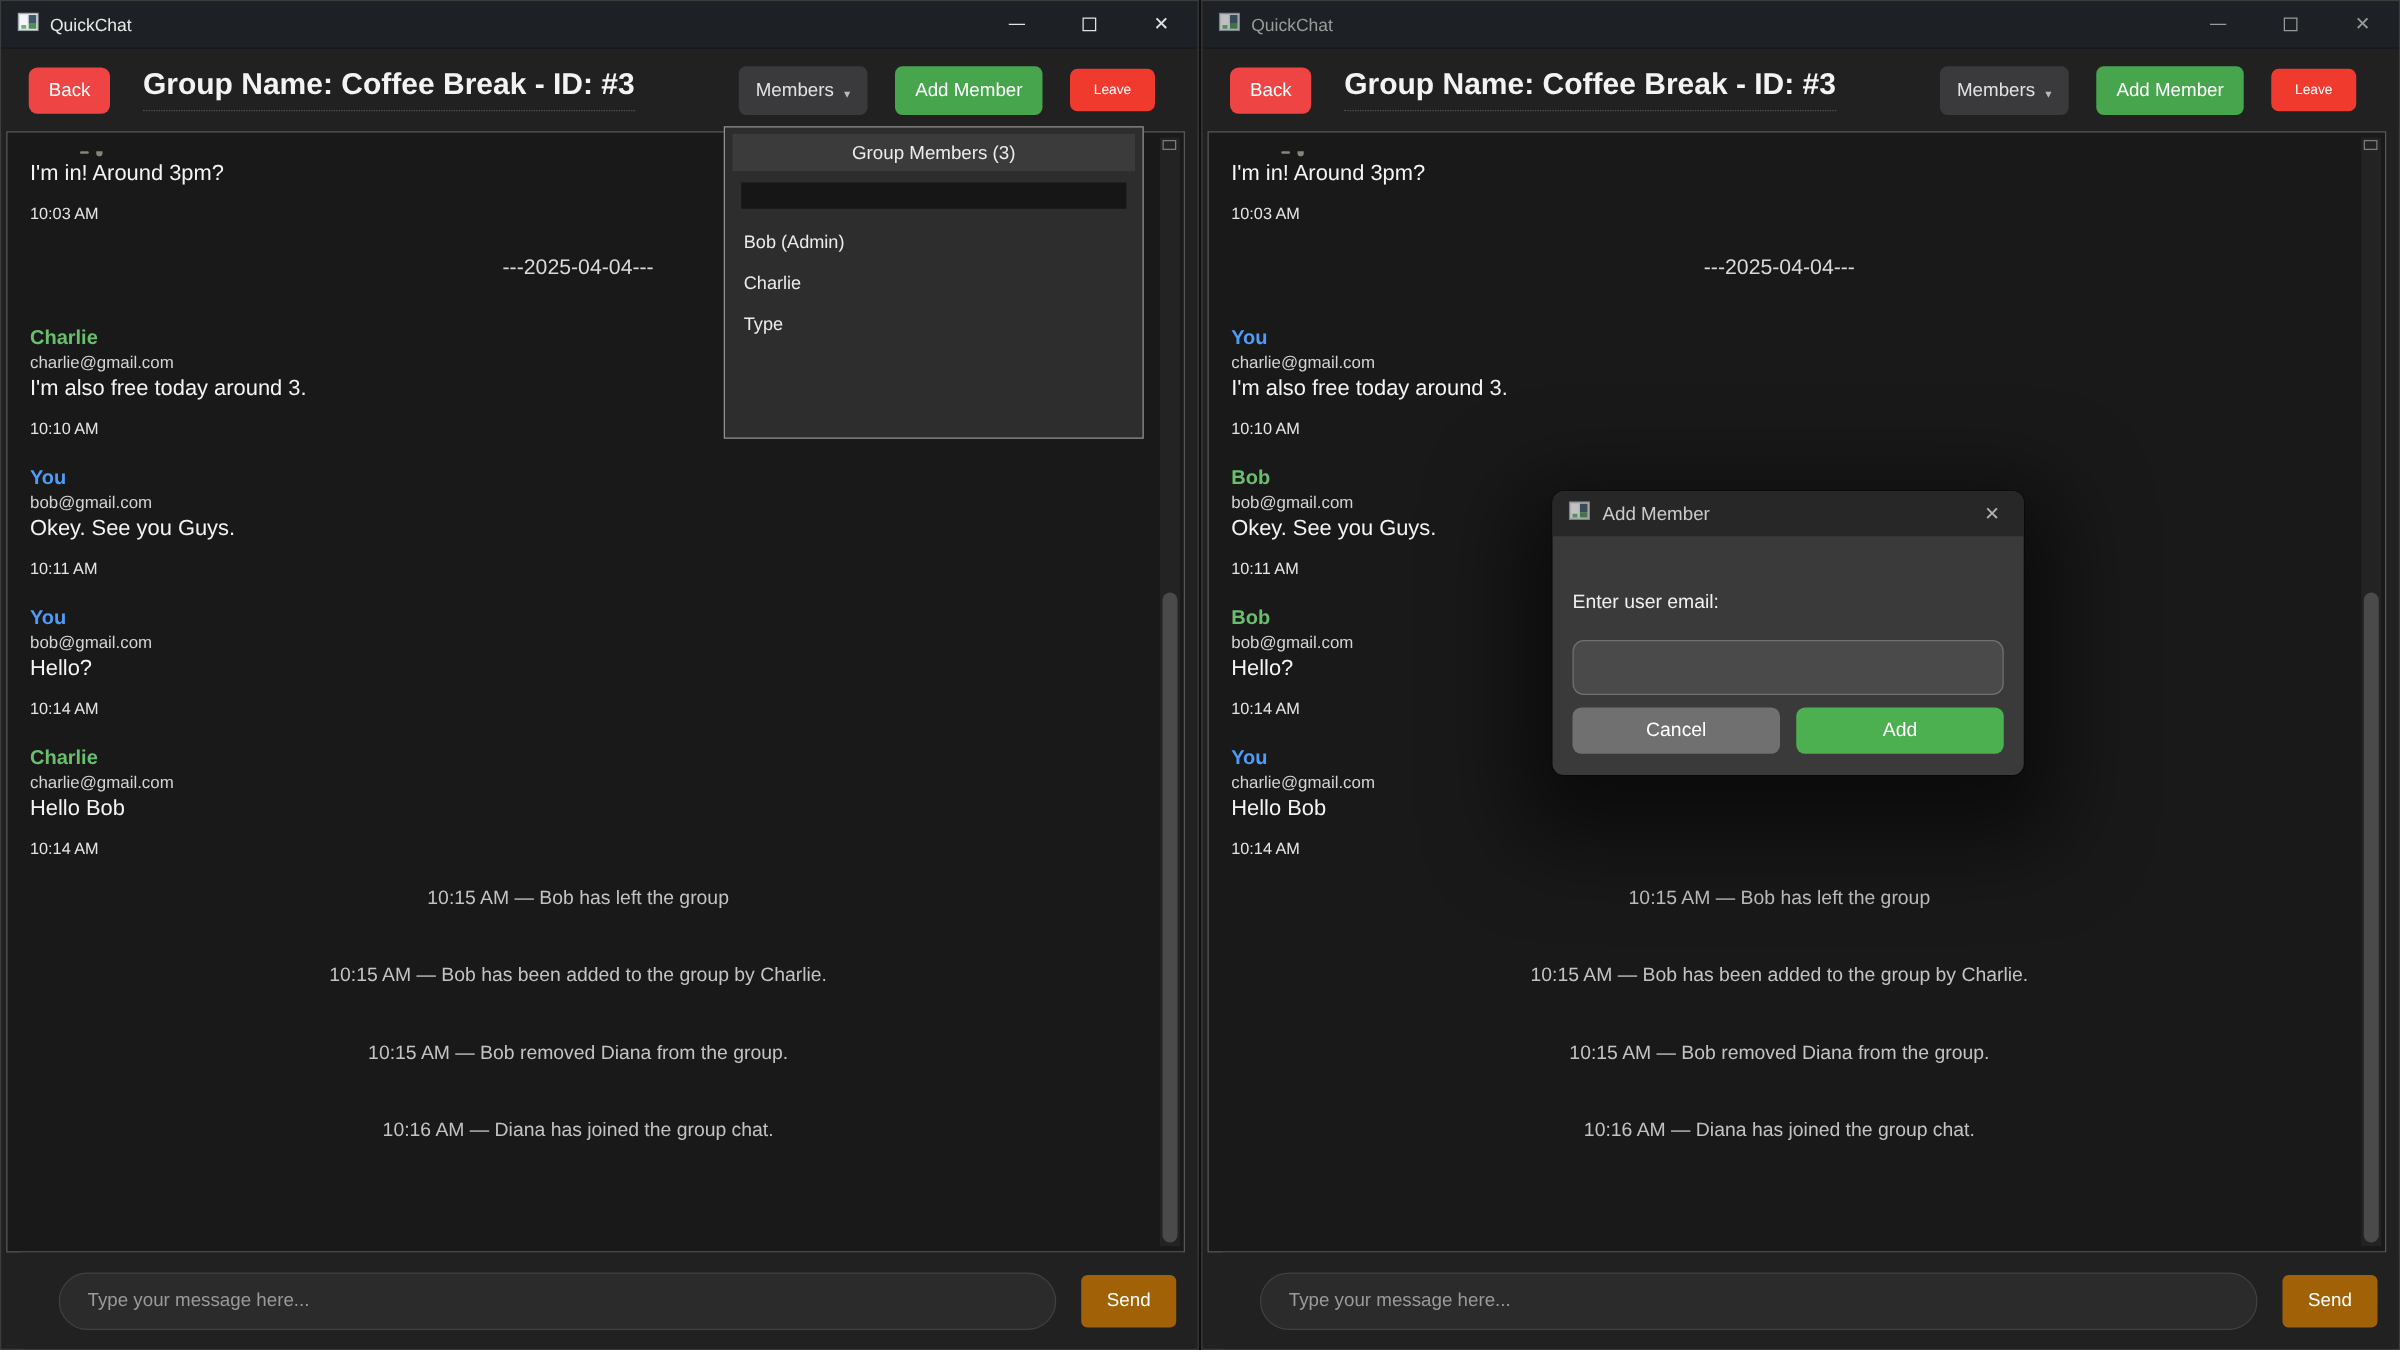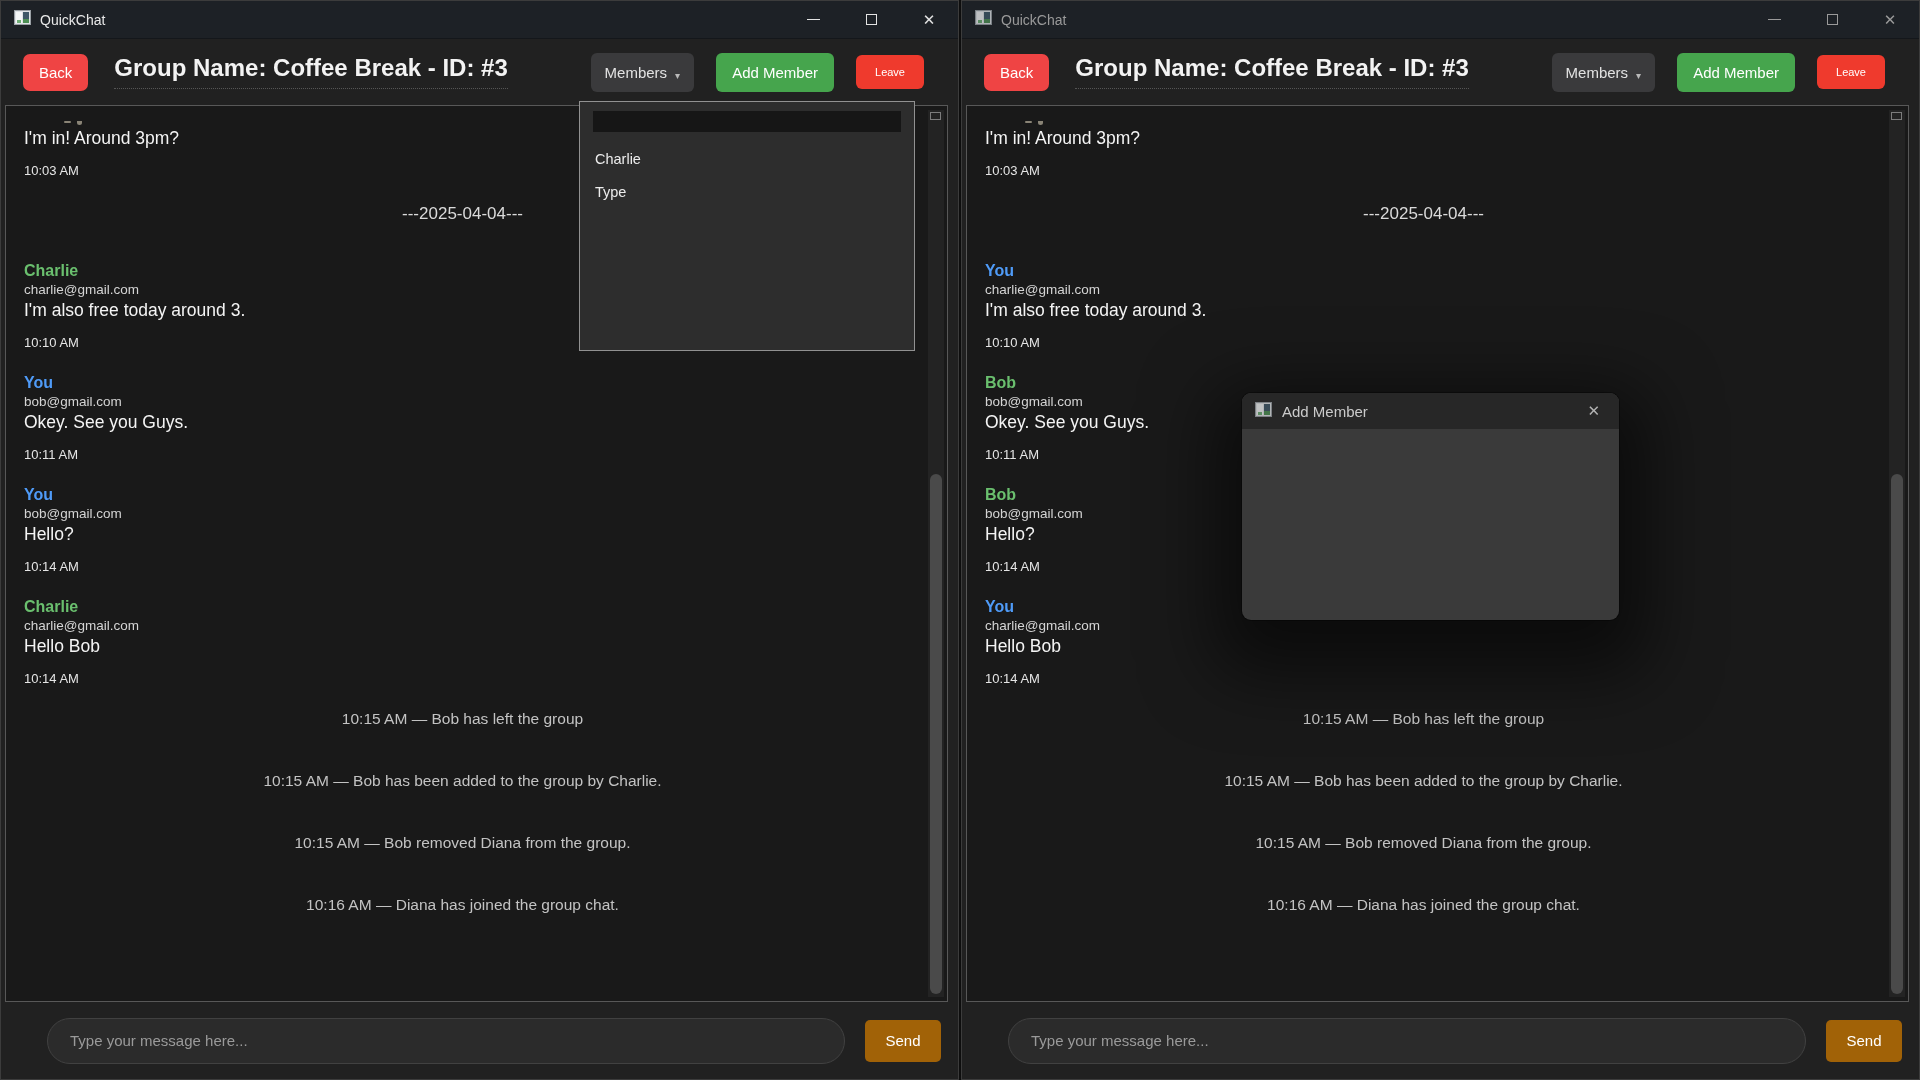--- a/index.html
+++ b/index.html
@@ -190,22 +190,24 @@
 
   <div class="sys">10:16 AM — Diana has joined the group chat.</div>
 </div>
   </div>
   <div class="scrollbar" style="top:109px;bottom:82px;right:14px;">
     <span class="scroll-cap"></span>
     <span class="scroll-thumb"></span>
   </div>
 
   <div class="dropdown">
+    <div class="dd-header">Group Members (3)</div>
     <input class="dd-input" value="" style="">
     <div class="dd-list">
+  <div class="dd-item">Bob (Admin)</div>
 
   <div class="dd-item">Charlie</div>
 
   <div class="dd-item">Type</div>
 </div>
   </div>
 
   <div class="composer">
     <input class="msg-input" placeholder="Type your message here..." style="">
     <button class="btn btn-send">Send</button>
@@ -318,19 +320,27 @@
     <rect x="9" y="2" width="6" height="7" fill="#3f5868"></rect>
     <rect x="9" y="9" width="6" height="4" fill="#4d8f55"></rect>
     <rect x="3" y="10" width="4" height="3" fill="#6fae77"></rect>
   </svg>
 </span>
       <span class="modal-title">Add Member</span>
       <button class="modal-close">
         <span>✕</span>
       </button>
     </div>
+    <div class="modal-body">
+      <div class="modal-label">Enter user email:</div>
+      <input class="modal-input" value="" style="">
+      <div class="modal-btns">
+        <button class="btn btn-cancel">Cancel</button>
+        <button class="btn btn-add-confirm">Add</button>
+      </div>
+    </div>
   </div>
 
   <div class="composer">
     <input class="msg-input" placeholder="Type your message here..." style="">
     <button class="btn btn-send">Send</button>
   </div>
 </div>
 
 </body></html>

